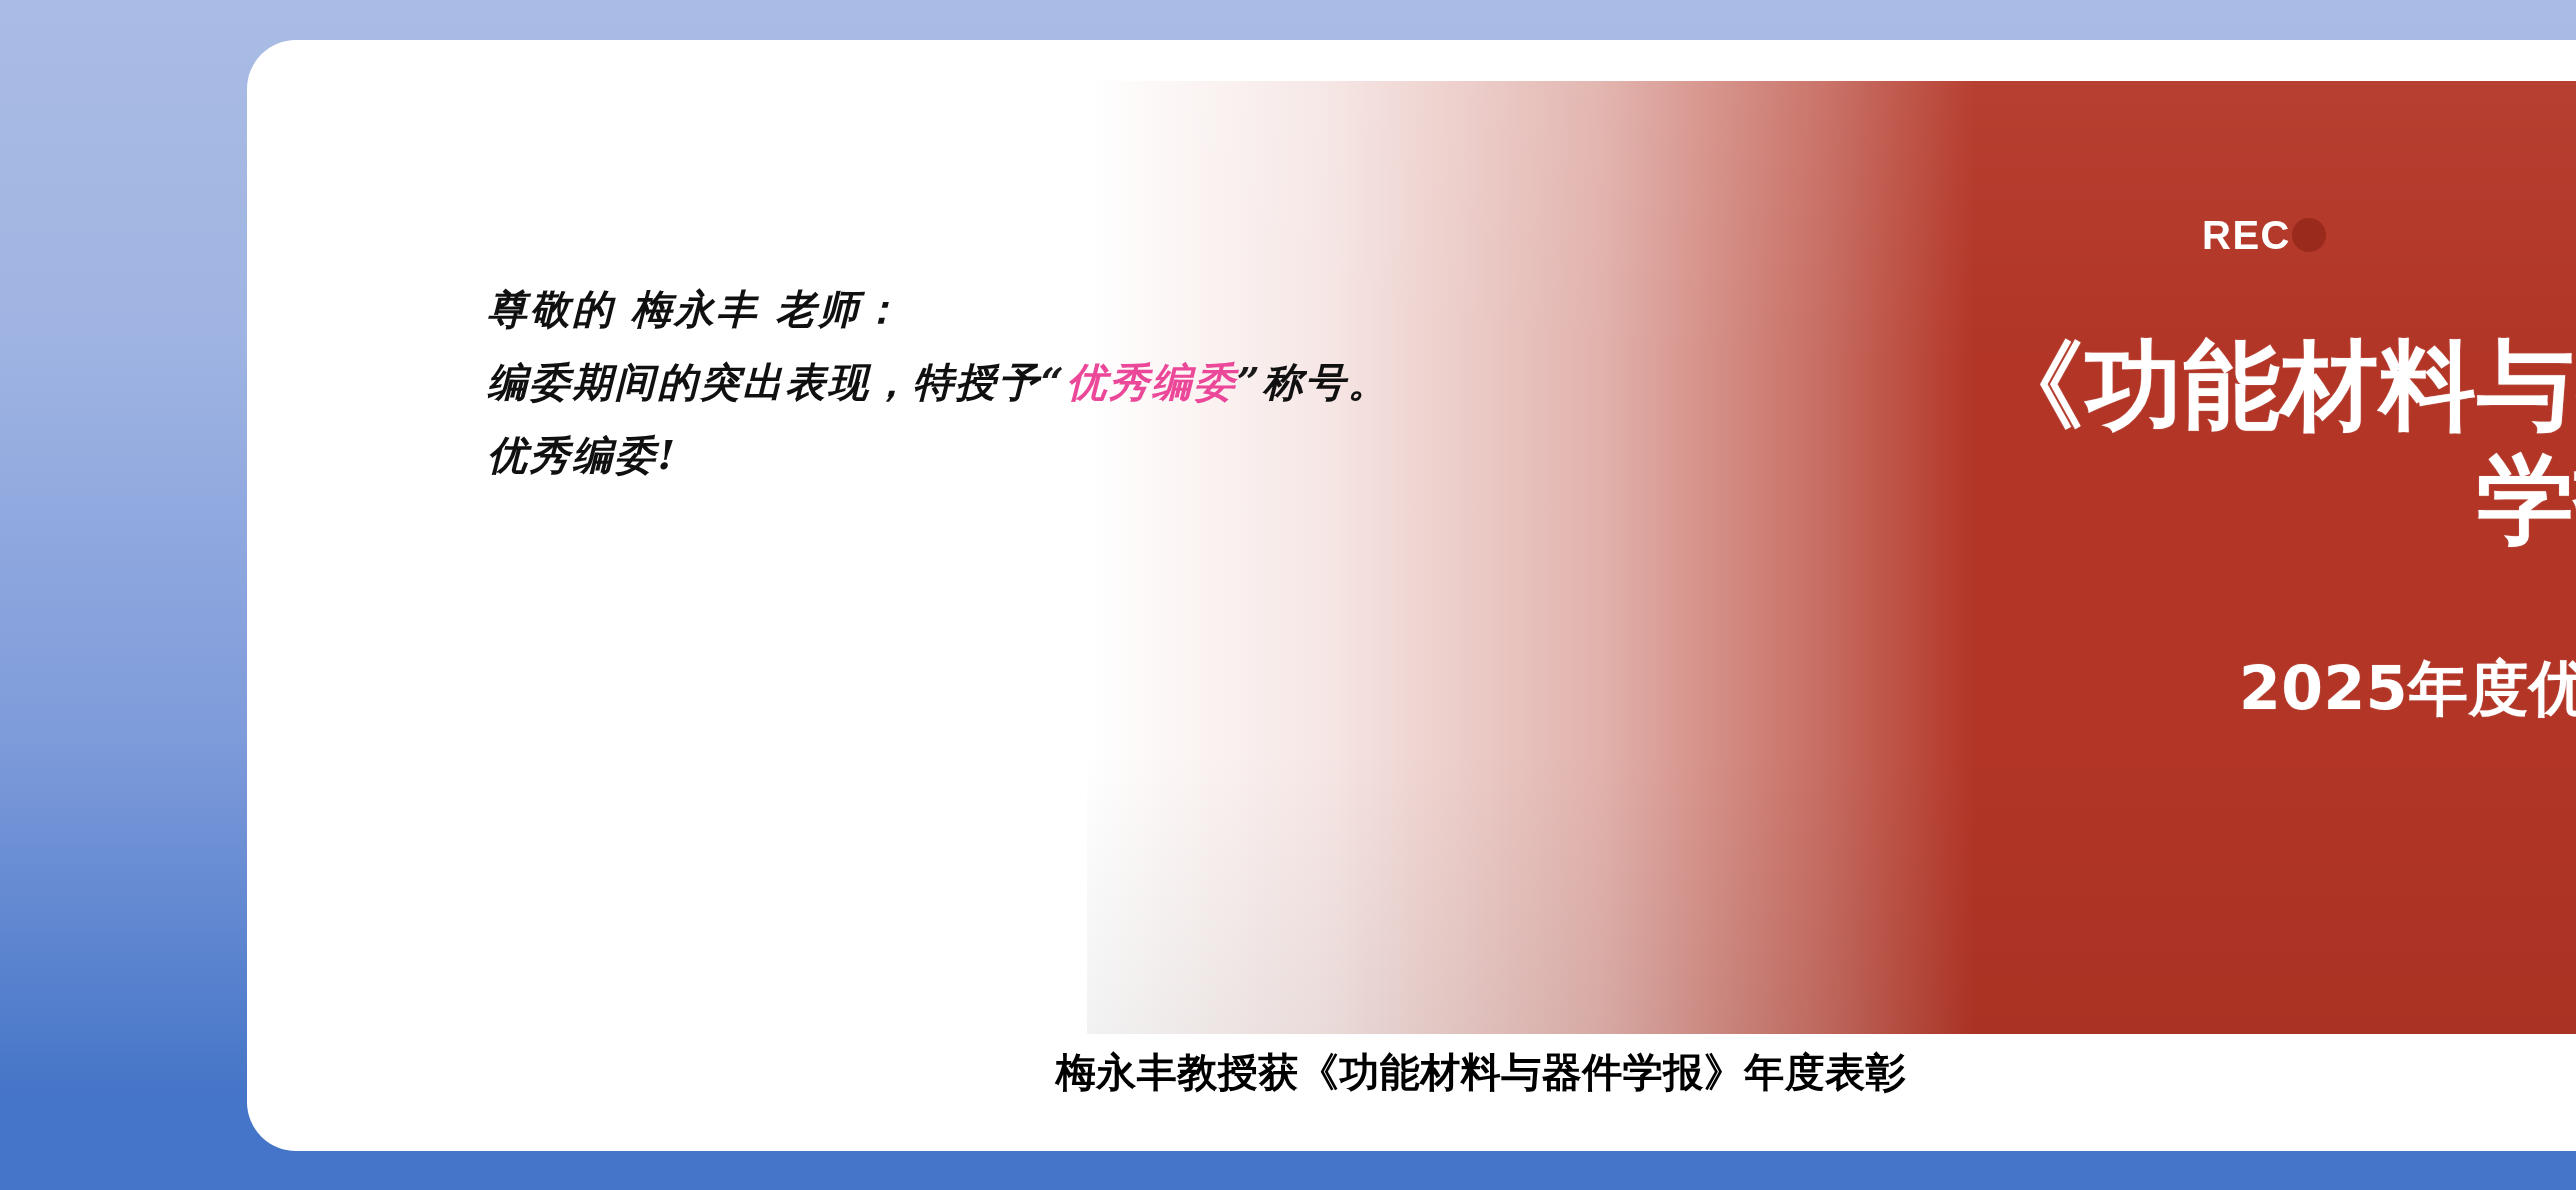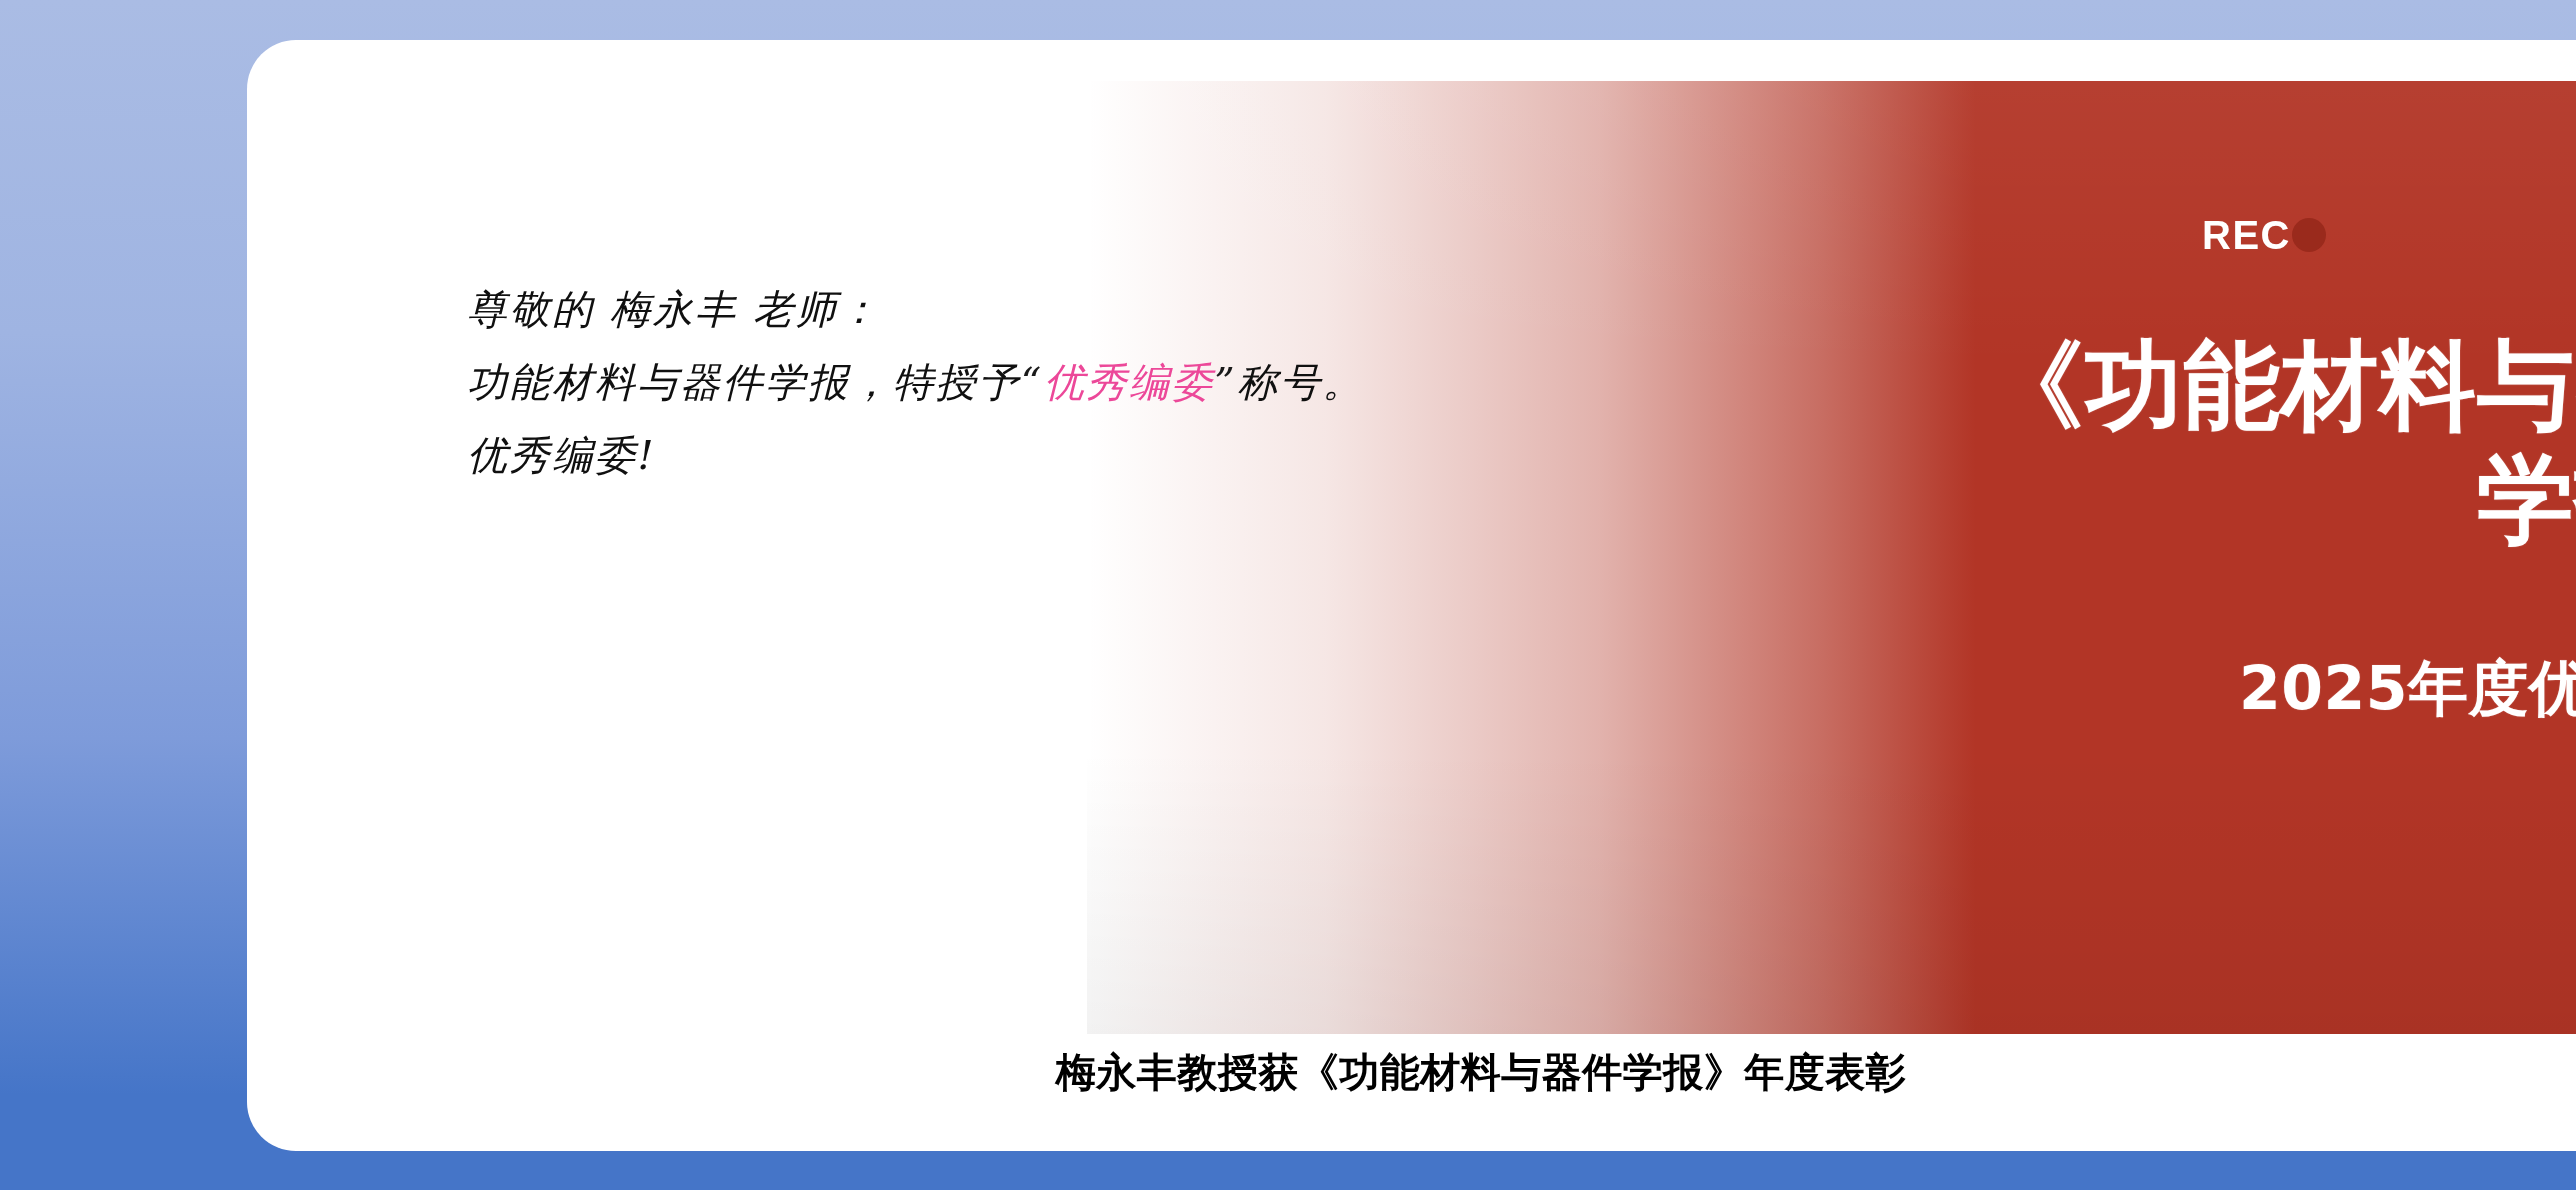--- a/index.html
+++ b/index.html
@@ -104,29 +104,29 @@
     font-weight: 700;
     line-height: 1.15;
     letter-spacing: 0.5px;
     text-shadow: 0 0 1.5px rgba(255,255,255,0.3);
     font-family: "DejaVu Sans", "Liberation Sans", sans-serif;
   }
 
   
   #letter {
     position: absolute;
-    left: 220px;      
+    left: 240px;      
     top: 233px;       
     width: 1103px;
     color: #101010;
     font-size: 40px;
     line-height: 1.82;
     letter-spacing: 2.6px;
     font-family: "DejaVu Serif", "Liberation Serif", serif;
-    font-weight: 400;
+    font-weight: 700;
     font-style: italic;
     white-space: nowrap;
   }
   .letter-line { display: block; }
   .letter-line.indent { padding-left: 77px; }
   .award-term { color: #ec4899; }
   .quote-mark { color: #1a1a1a; }
 
   
   #caption {
@@ -159,20 +159,20 @@
 
   <div id="journal-title">
     <div>《功能材料与器件</div>
     <div>学报》</div>
   </div>
 
   <div id="journal-subtitle">2025年度优秀表彰</div>
 
   <div id="letter">
     <span class="letter-line">尊敬的 梅永丰 老师：</span>
-    <span class="letter-line"><span>功能材料与器件学报，特授予</span><span class="quote-mark">“</span><span class="award-term">优秀编委</span><span class="quote-mark">”</span><span>称号。</span></span>
+    <span class="letter-line"><span>编委期间的突出表现，特授予</span><span class="quote-mark">“</span><span class="award-term">优秀编委</span><span class="quote-mark">”</span><span>称号。</span></span>
     <span class="letter-line">优秀编委!</span>
   </div>
 
   <div id="caption">梅永丰教授获《功能材料与器件学报》年度表彰</div>
 
 </div>
 
 
 </body></html>

